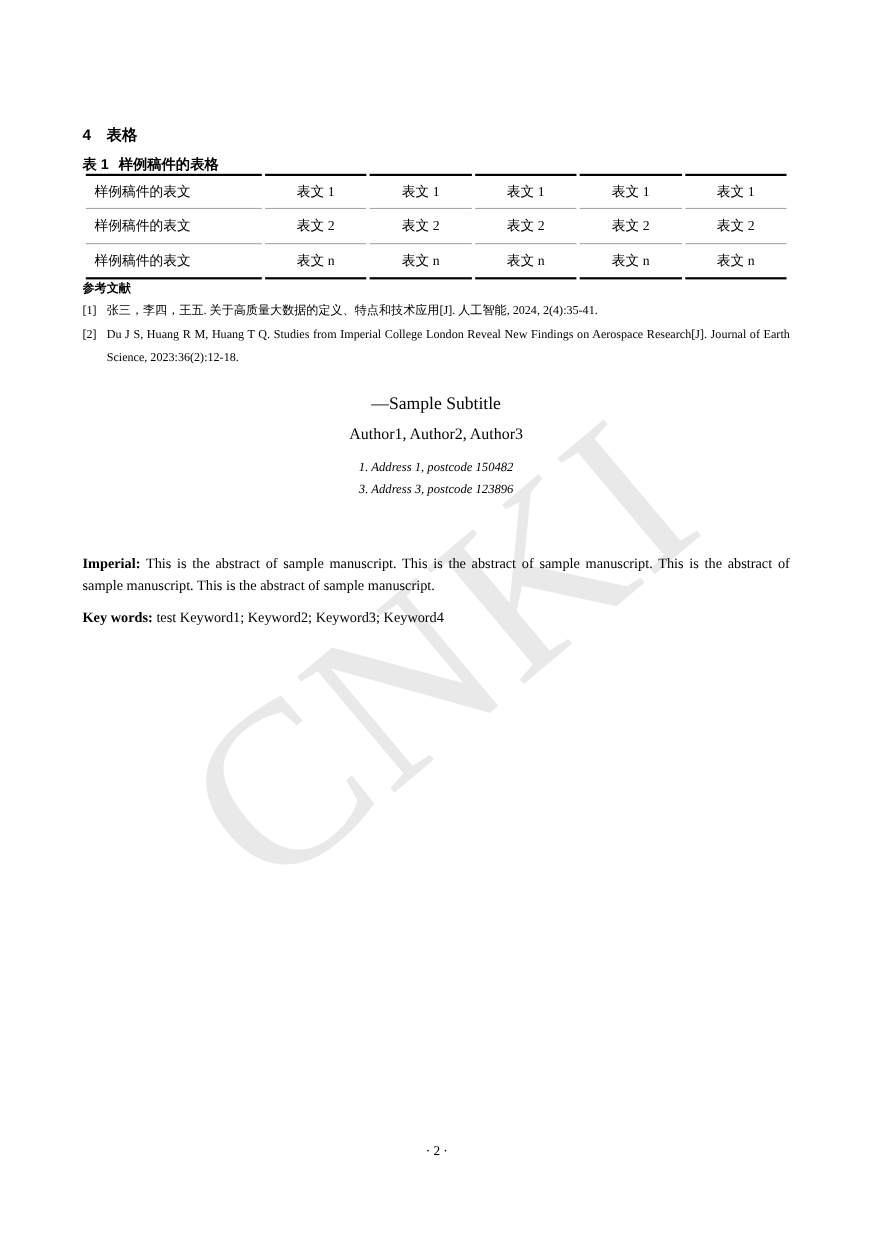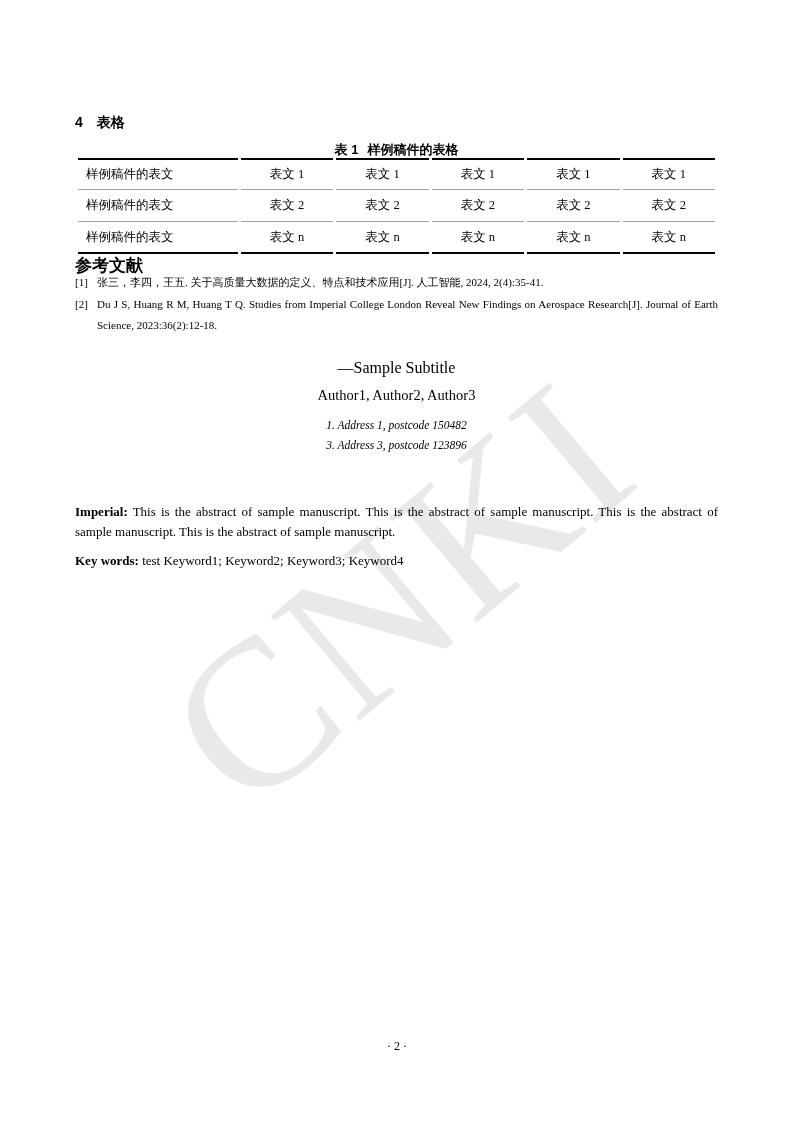--- a/index.html
+++ b/index.html
@@ -43,21 +43,21 @@
     font-size: 14px;
   }
   .section-heading .sec-num { margin-right: 14px; }
 
   
   .table-caption {
     position: absolute;
     top: 141px;
     left: 75px;
     width: 643px;
-    text-align: center;
+    text-align: left;
     font-family: "Liberation Sans", "DejaVu Sans", sans-serif;
     font-weight: bold;
     font-size: 13px;
   }
   .table-caption .cap-label { margin-right: 9px; }
 
   
   table.sample-table {
     position: absolute;
     top: 158px;
@@ -82,21 +82,21 @@
   col.c-wide { width: 25.7%; }
   col.c-norm { width: 14.86%; }
 
   
   .refs-heading {
     position: absolute;
     top: 254px;
     left: 75px;
     font-family: "Liberation Sans", "DejaVu Sans", sans-serif;
     font-weight: bold;
-    font-size: 17px;
+    font-size: 11px;
   }
   .refs {
     position: absolute;
     top: 272px;
     left: 75px;
     width: 643px;
     font-size: 11px;
     line-height: 21.5px;
   }
   .ref {

